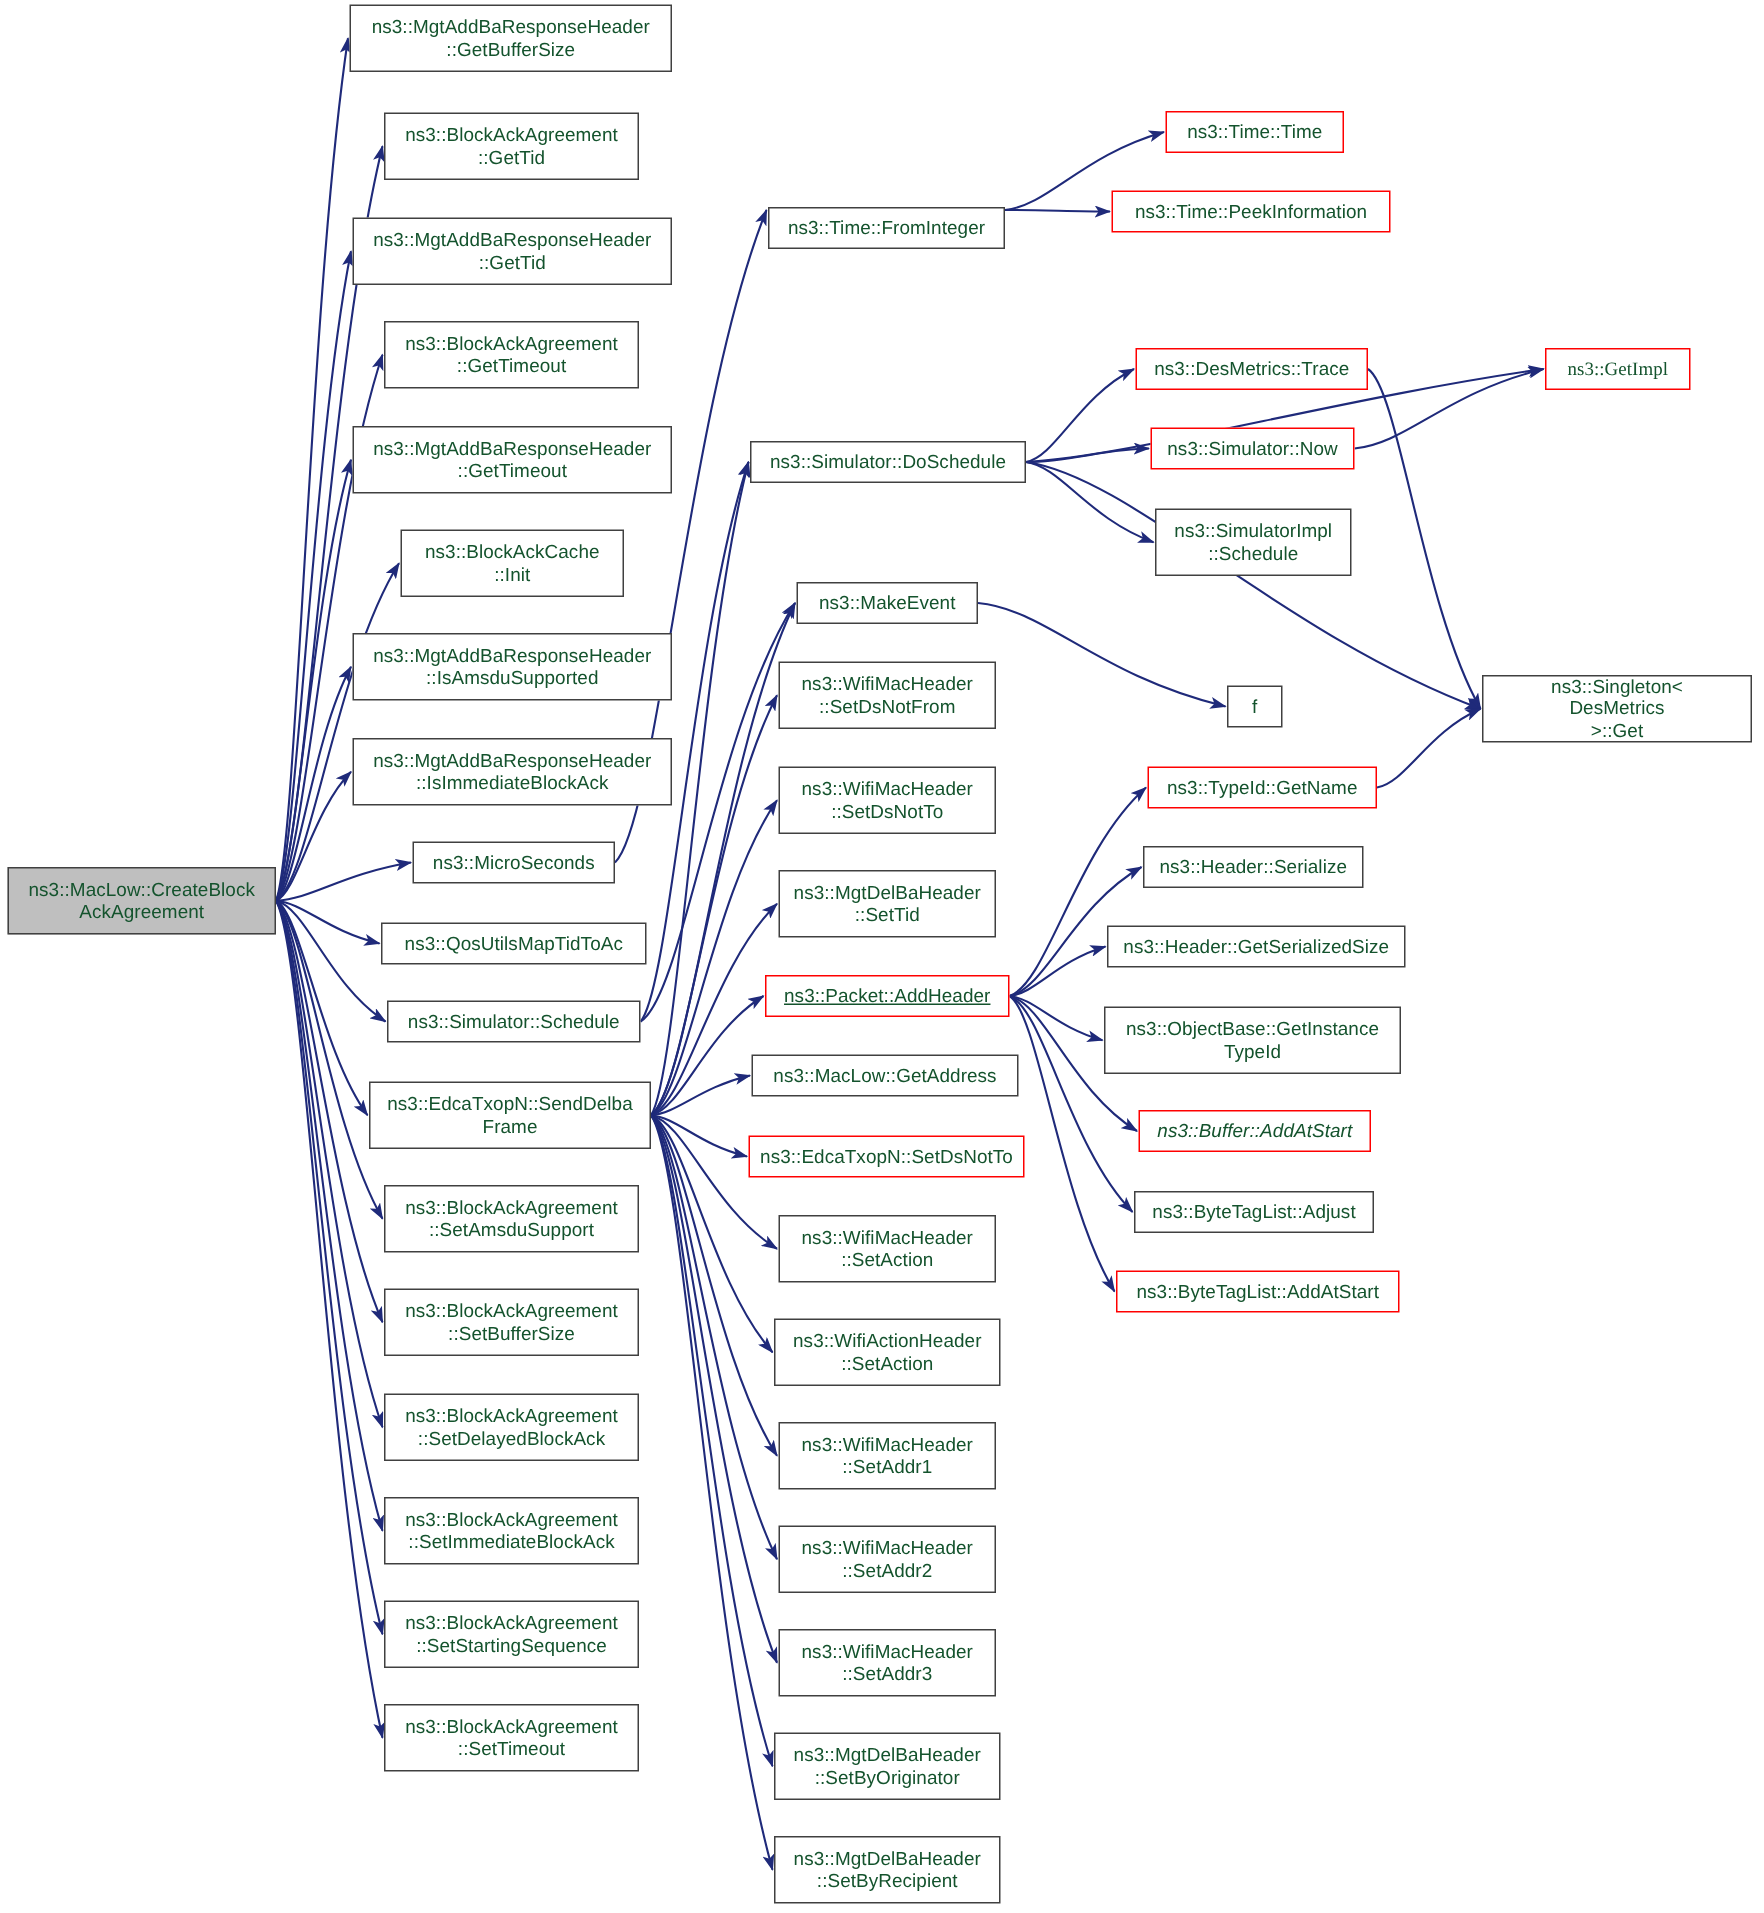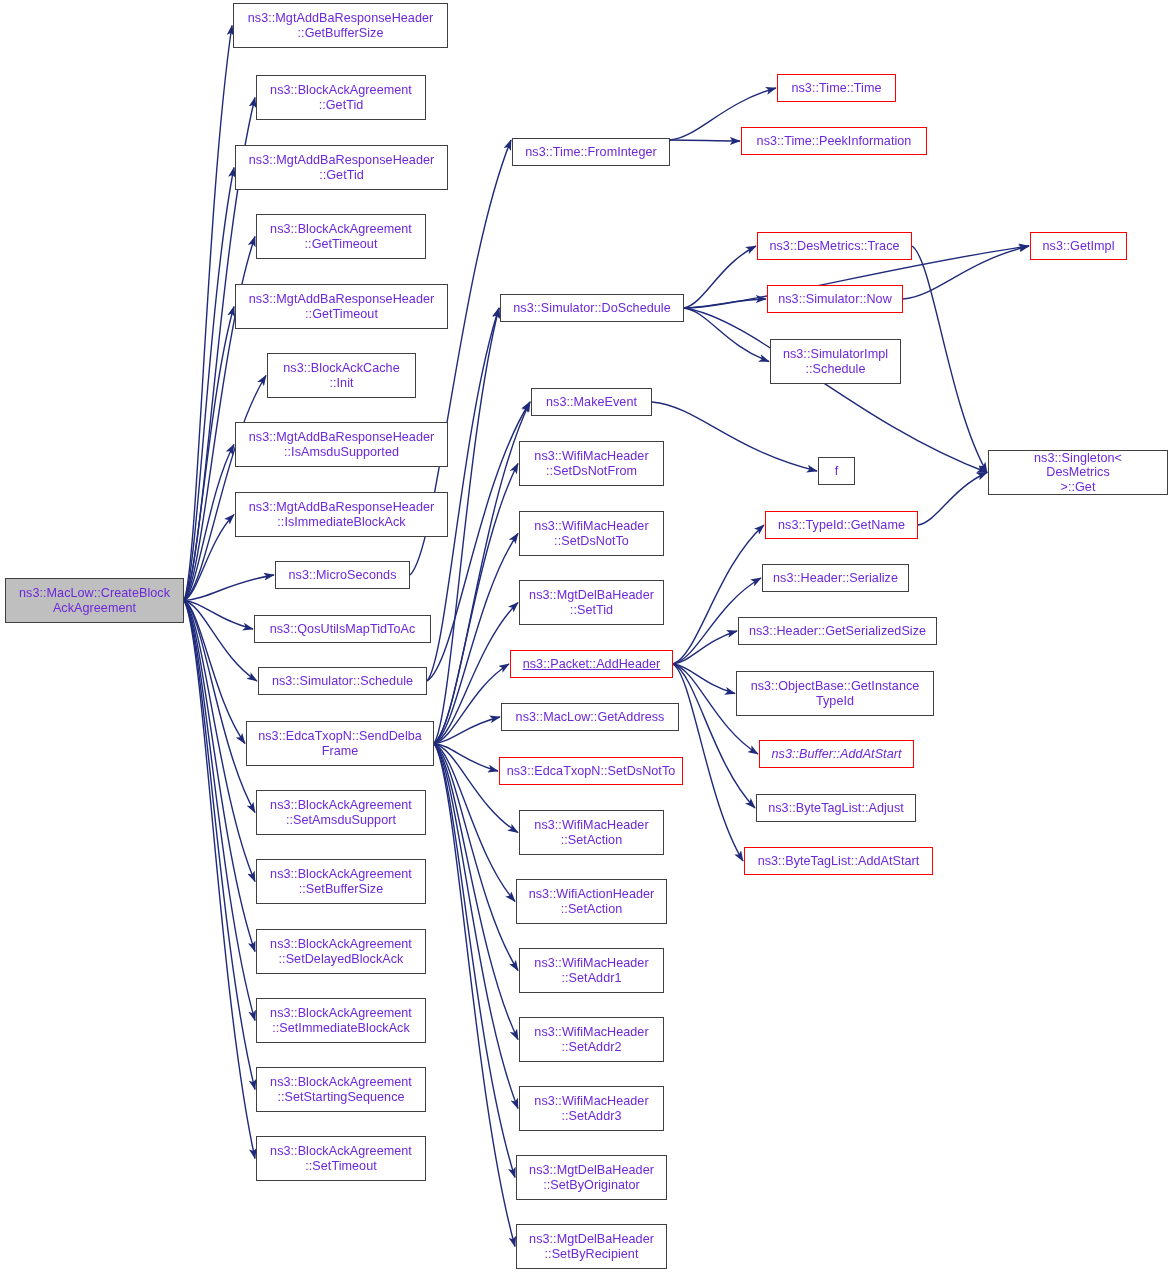--- a/index.html
+++ b/index.html
@@ -26,21 +26,21 @@
   }
   .node {
     position: absolute;
     box-sizing: border-box;
     display: flex;
     align-items: center;
     justify-content: center;
     text-align: center;
     background: #ffffff;
     border: 1px solid #404040;
-    color: #6d28d9;
+    color: #14532d;
     font-size: 12.6px;
     line-height: 14.6px;
     letter-spacing: 0.05px;
     white-space: pre-line;
     padding: 0 17px;
     z-index: 5;
   }
   .node.red {
     border-color: #ff0000;
   }
@@ -177,21 +177,21 @@
       <div class="node" style="left: 516px; top: 1155px; width: 151px; height: 45px;">ns3::MgtDelBaHeader
 ::SetByOriginator</div>
       <div class="node" style="left: 516px; top: 1224px; width: 151px; height: 45px;">ns3::MgtDelBaHeader
 ::SetByRecipient</div>
       <div class="node red" style="left: 777px; top: 74px; width: 119px; height: 28px;">ns3::Time::Time</div>
       <div class="node red" style="left: 741px; top: 127px; width: 186px; height: 28px;">ns3::Time::PeekInformation</div>
       <div class="node red" style="left: 757px; top: 232px; width: 155px; height: 28px;">ns3::DesMetrics::Trace</div>
       <div class="node red" style="left: 767px; top: 285px; width: 136px; height: 28px;">ns3::Simulator::Now</div>
       <div class="node" style="left: 770px; top: 339px; width: 131px; height: 45px;">ns3::SimulatorImpl
 ::Schedule</div>
-      <div class="node red" style="left: 1030px; top: 232px; width: 97px; height: 28px;">ns3::GetImpl</div>
+      <div class="node red" style="left: 1030px; top: 232px; width: 97px; height: 28px; font-family: Liberation Serif, serif;">ns3::GetImpl</div>
       <div class="node" style="left: 818px; top: 457px; width: 37px; height: 28px;">f</div>
       <div class="node" style="left: 988px; top: 450px; width: 180px; height: 45px;">ns3::Singleton&lt; DesMetrics
 &gt;::Get</div>
       <div class="node red" style="left: 765px; top: 511px; width: 153px; height: 28px;">ns3::TypeId::GetName</div>
       <div class="node" style="left: 762px; top: 564px; width: 147px; height: 28px;">ns3::Header::Serialize</div>
       <div class="node" style="left: 738px; top: 617px; width: 199px; height: 28px;">ns3::Header::GetSerializedSize</div>
       <div class="node" style="left: 736px; top: 671px; width: 198px; height: 45px;">ns3::ObjectBase::GetInstance
 TypeId</div>
       <div class="node red" style="left: 759px; top: 740px; width: 155px; height: 28px; font-style: italic;">ns3::Buffer::AddAtStart</div>
       <div class="node" style="left: 756px; top: 794px; width: 160px; height: 28px;">ns3::ByteTagList::Adjust</div>

